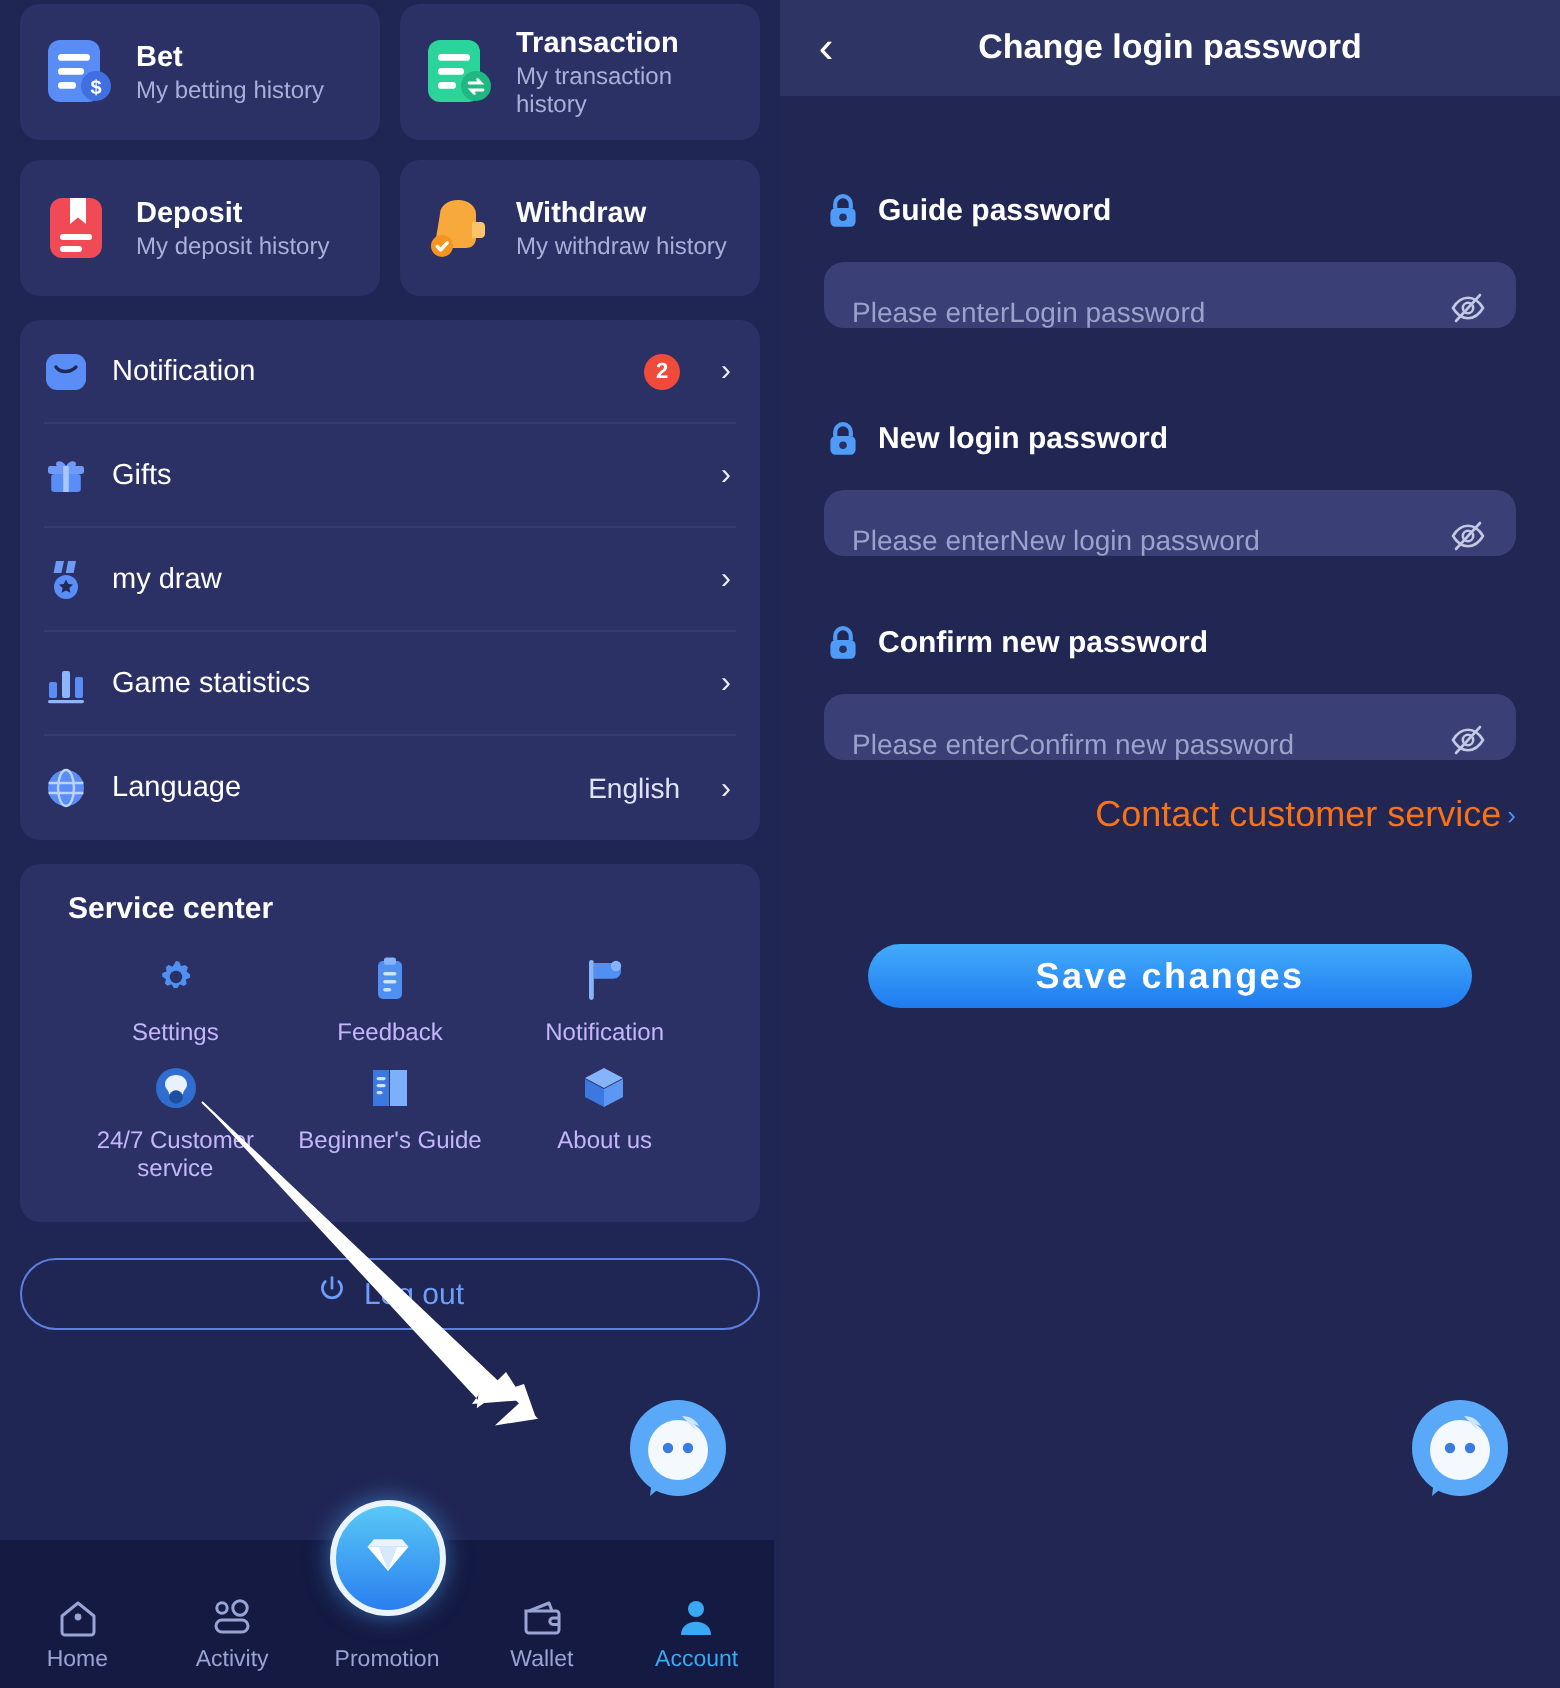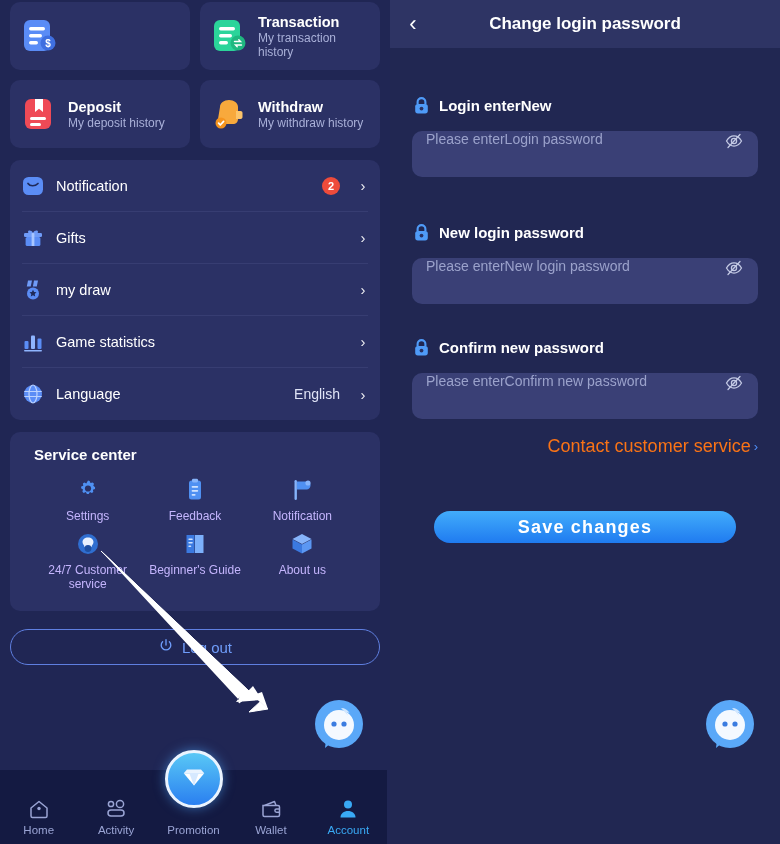--- a/index.html
+++ b/index.html
@@ -120,22 +120,22 @@
     position: absolute; left: 0; right: 0; text-align: center;
     color: #ffffff; font-size: 17px; font-weight: 600; pointer-events: none;
   }
   .rp-body { padding: 0 22px; }
   .field-block { padding-top: 0; }
   .field-label-row { display: flex; align-items: center; gap: 8px; height: 30px; }
   .field-label { color: #fff; font-size: 15px; font-weight: 600; }
   .lock-icon { width: 19px; height: 19px; }
   .field-input {
     margin-top: 11px;
-    height: 46px; border-radius: 10px; background: #3a4076;
-    display: flex; align-items: flex-start; padding: 0 14px;
+    height: 33px; border-radius: 10px; background: #3a4076;
+    display: flex; align-items: flex-end; padding: 0 14px;
   }
   .field-input .ph {
     flex: 1; color: #9ba2cb; font-size: 14px;
     overflow: hidden; white-space: nowrap;
   }
   .eye-off { width: 20px; height: 20px; flex: 0 0 20px; }
   .contact-row { display: flex; justify-content: flex-end; align-items: center; gap: 3px; margin-top: 17px; }
   .contact-link { color: #f97316; font-size: 18px; }
   .contact-chev { color: #4f8ef7; font-size: 13px; }
   .save-btn {
@@ -162,20 +162,24 @@
         <div class="quick-card">
           <div class="q-icon">
             <svg viewBox="0 0 38 38" width="38" height="38">
               <rect x="4" y="3" width="26" height="31" rx="6" fill="#5a8cf6"></rect>
               <rect x="9" y="10" width="16" height="3.4" rx="1.7" fill="#fff"></rect>
               <rect x="9" y="17" width="13" height="3.4" rx="1.7" fill="#fff"></rect>
               <rect x="9" y="24" width="9" height="3.4" rx="1.7" fill="#fff"></rect>
               <circle cx="28" cy="26" r="7.5" fill="#3f6fe0"></circle>
               <text x="28" y="30" font-size="10" font-weight="bold" fill="#fff" text-anchor="middle" font-family="sans-serif">$</text>
             </svg>
+          </div>
+          <div class="quick-text">
+            <div class="quick-title">Bet</div>
+            <div class="quick-sub">My betting history</div>
           </div>
         </div>
 
         <div class="quick-card">
           <div class="q-icon">
             <svg viewBox="0 0 38 38" width="38" height="38">
               <rect x="4" y="3" width="26" height="31" rx="6" fill="#2bd49a"></rect>
               <rect x="9" y="10" width="16" height="3.4" rx="1.7" fill="#fff"></rect>
               <rect x="9" y="17" width="13" height="3.4" rx="1.7" fill="#fff"></rect>
               <rect x="9" y="24" width="9" height="3.4" rx="1.7" fill="#fff"></rect>
@@ -457,21 +461,21 @@
 
       <div class="field-block" style="padding-top:42px;">
         <div class="field-label-row">
           <span class="lock-icon">
             <svg viewBox="0 0 19 19" width="19" height="19">
               <path d="M5.6 8.2V6a3.9 3.9 0 0 1 7.8 0v2.2" fill="none" stroke="#4f9bf8" stroke-width="2.1"></path>
               <rect x="3.2" y="8" width="12.6" height="9.4" rx="2.6" fill="#4f9bf8"></rect>
               <circle cx="9.5" cy="12.6" r="1.9" fill="#2a3161"></circle>
             </svg>
           </span>
-          <span class="field-label">Login enterNew</span>
+          <span class="field-label">Guide password</span>
         </div>
         <div class="field-input">
           <span class="ph">Please enterLogin password</span>
           <span class="eye-off">
             <svg viewBox="0 0 20 20" width="20" height="20">
               <path d="M2.5 10c2-3.4 4.6-5.1 7.5-5.1s5.5 1.7 7.5 5.1c-2 3.4-4.6 5.1-7.5 5.1S4.5 13.4 2.5 10z" fill="none" stroke="#c3c9e4" stroke-width="1.3"></path>
               <circle cx="10" cy="10" r="2.6" fill="none" stroke="#c3c9e4" stroke-width="1.3"></circle>
               <path d="M4 16.5L16 3.5" stroke="#c3c9e4" stroke-width="1.3" stroke-linecap="round"></path>
             </svg>
           </span>

